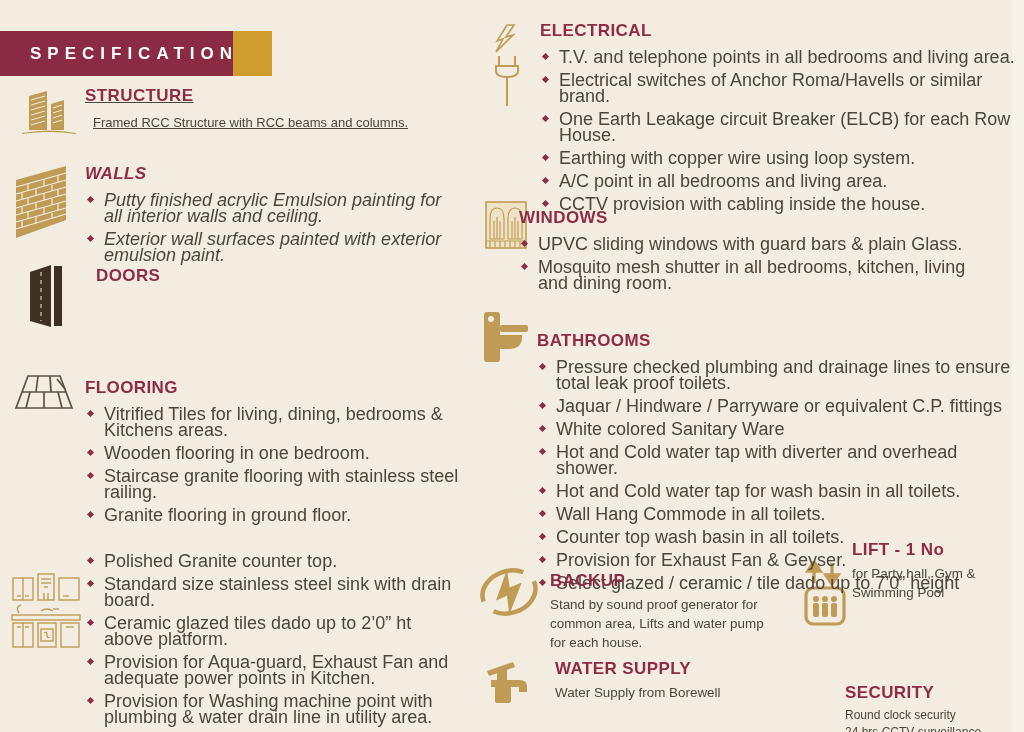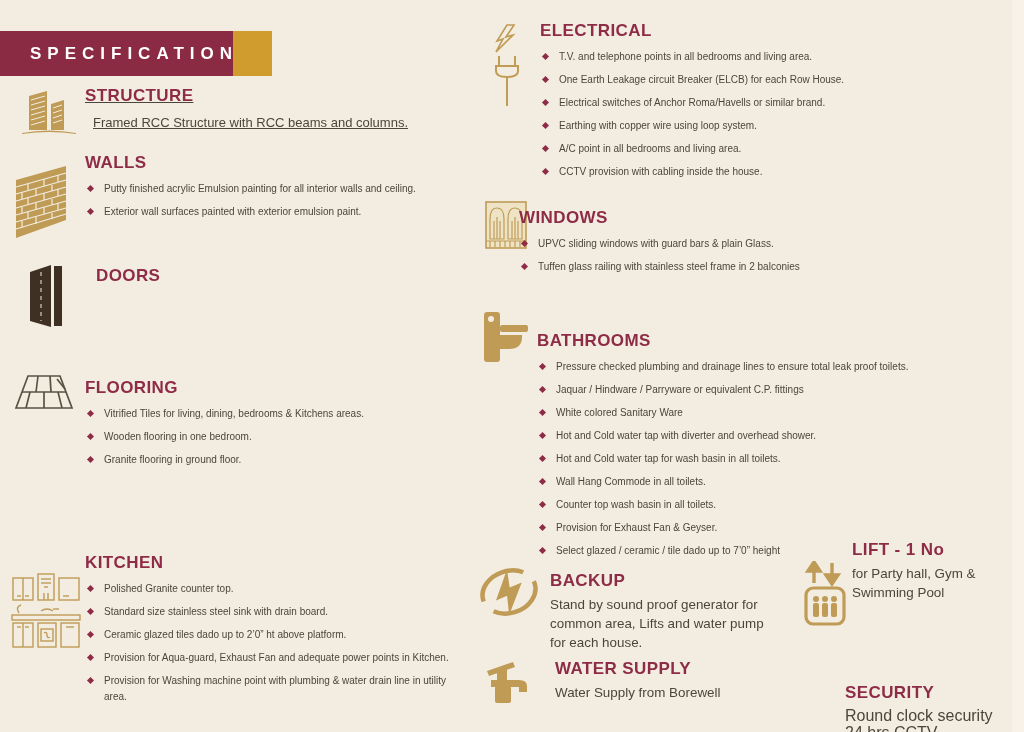--- a/index.html
+++ b/index.html
@@ -20,28 +20,28 @@
     font-size:17px;font-weight:bold;letter-spacing:6px;
   }
   .banner-gold{position:absolute;top:31px;left:233px;width:39px;height:45px;background:#d09c2e;}
   .sec{position:absolute;}
   .t{
     color:#8e2c47;font-size:17px;font-weight:600;
     letter-spacing:0.4px;margin:0 0 8px 0;
   }
   .body{font-size:13px;line-height:17px;margin:8px;}
   .body-wide{font-size:13.4px;line-height:19px;margin:0;}
-  ul.bullets{list-style:none;margin:0;padding:0;font-size:10px;line-height:16px;}
+  ul.bullets{list-style:none;margin:0;padding:0;font-size:18px;line-height:16px;}
   ul.bullets li{position:relative;padding-left:19px;margin-bottom:7px;}
   ul.bullets li::before{
     content:"";position:absolute;left:3px;top:5px;
     width:5px;height:5px;background:#8e2c47;transform:rotate(45deg);
   }
   .icon{position:absolute;}
-  .sec-lines div{font-size:16px;line-height:17px;}
+  .sec-lines div{font-size:12px;line-height:17px;}
 </style>
 </head>
 <body>
 
 <div class="edge-strip"></div>
 
 <div class="banner">
   <span>SPECIFICATIONS</span>
 </div>
 <div class="banner-gold"></div>
@@ -239,69 +239,69 @@
         <rect x="29" y="42" width="6" height="14" rx="2"></rect>
     </g>
   </svg>
 </div>
 
 <section class="sec" style="left:85px;top:86px;width:375px;text-decoration:underline;">
   <h2 class="t">STRUCTURE</h2>
   <p class="body">Framed RCC Structure with RCC beams and columns.</p>
 </section>
 
-<section class="sec" style="left:85px;top:153px;width:372px;">
+<section class="sec" style="left:85px;top:164px;width:372px;font-style:italic;">
   <h2 class="t">WALLS</h2>
   <ul class="bullets">
     <li>Putty finished acrylic Emulsion painting for all  interior walls and ceiling.</li>
     <li>Exterior wall surfaces painted with exterior emulsion paint.</li>
   </ul>
 </section>
 
 <section class="sec" style="left:96px;top:266px;width:372px;">
   <h2 class="t">DOORS</h2>
 </section>
 
 <section class="sec" style="left:85px;top:378px;width:380px;">
   <h2 class="t">FLOORING</h2>
   <ul class="bullets">
     <li>Vitrified Tiles for living, dining, bedrooms &amp;  Kitchens areas.</li>
     <li>Wooden flooring in one bedroom.</li>
+    <li>Staircase granite flooring with stainless steel railing.</li>
     <li>Granite flooring in ground floor.</li>
   </ul>
 </section>
 
 <section class="sec" style="left:85px;top:553px;width:380px;">
-  <h2 class="t">KITCHEN</h2>
   <ul class="bullets">
     <li>Polished Granite counter top.</li>
     <li>Standard size stainless steel sink with drain board.</li>
     <li>Ceramic glazed tiles dado up to 2’0” ht above platform.</li>
     <li>Provision for Aqua-guard, Exhaust Fan and adequate power points in Kitchen.</li>
     <li>Provision for Washing machine point with plumbing &amp; water drain line in utility area.</li>
   </ul>
 </section>
 
 <section class="sec" style="left:540px;top:21px;width:475px;">
   <h2 class="t">ELECTRICAL</h2>
   <ul class="bullets">
     <li>T.V. and telephone points in all bedrooms and living area.</li>
+    <li>Electrical switches of Anchor Roma/Havells or similar brand.</li>
     <li>One Earth Leakage circuit Breaker (ELCB) for each Row House.</li>
-    <li>Electrical switches of Anchor Roma/Havells or similar brand.</li>
     <li>Earthing with copper wire using loop system.</li>
     <li>A/C point in all bedrooms and living area.</li>
     <li>CCTV provision with cabling inside the house.</li>
   </ul>
 </section>
 
 <section class="sec" style="left:519px;top:208px;width:480px;">
   <h2 class="t">WINDOWS</h2>
   <ul class="bullets">
     <li>UPVC sliding windows with guard bars &amp; plain Glass.</li>
-    <li>Tuffen glass railing with stainless steel frame in 2 balconies</li>
+    <li>Mosquito mesh shutter in all bedrooms, kitchen, living and dining room.</li>
   </ul>
 </section>
 
 <section class="sec" style="left:537px;top:331px;width:483px;">
   <h2 class="t">BATHROOMS</h2>
   <ul class="bullets">
     <li>Pressure checked plumbing and drainage lines to ensure total leak proof toilets.</li>
     <li>Jaquar / Hindware / Parryware or equivalent C.P. fittings</li>
     <li>White colored Sanitary Ware</li>
     <li>Hot and Cold water tap with diverter and overhead shower.</li>

